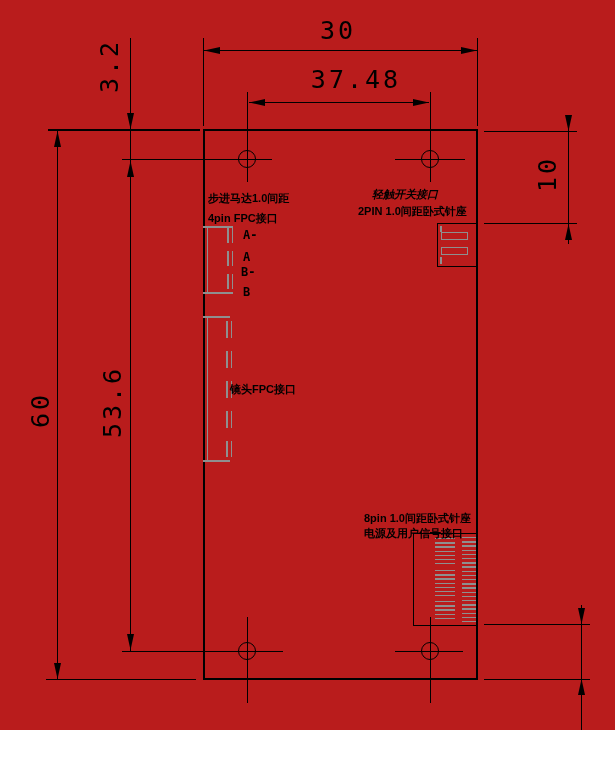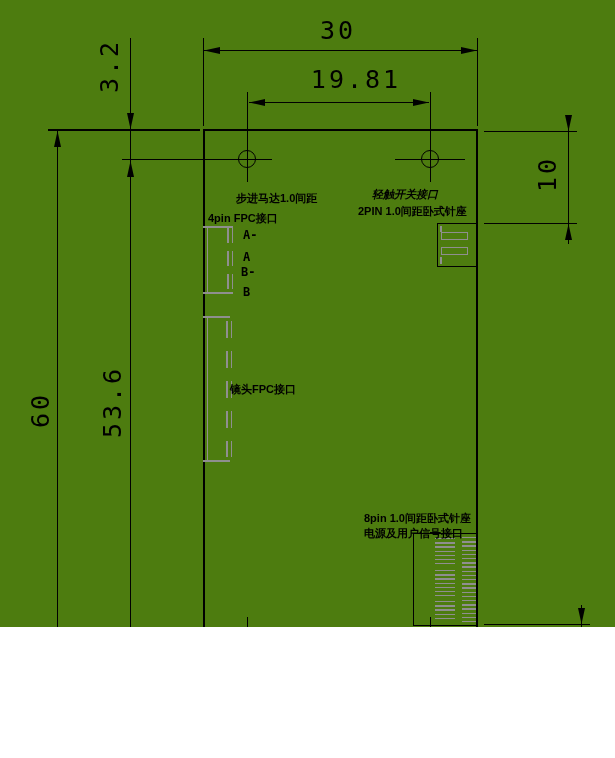--- a/index.html
+++ b/index.html
@@ -1,16 +1,16 @@
 <!DOCTYPE html>
 <html><head>
 <meta charset="utf-8">
 <style>
   html,body{margin:0;padding:0;background:#fff;}
-  #canvas{position:relative;width:615px;height:627px;background:#4d7c0f;overflow:hidden;
+  #canvas{position:relative;width:615px;height:730px;background:#b91c1c;overflow:hidden;
           font-family:"Liberation Sans",sans-serif;}
   .hline{position:absolute;height:1.5px;background:#000;}
   .vline{position:absolute;width:1.5px;background:#000;}
   .ghline{position:absolute;height:1.5px;background:#8f8f8f;}
   .gvline{position:absolute;width:1.5px;background:#8f8f8f;}
   .board{position:absolute;left:203px;top:129px;width:275px;height:551px;
          border:2px solid #000;box-sizing:border-box;}
   .hole{position:absolute;width:18px;height:18px;border:1.5px solid #000;border-radius:50%;
         box-sizing:border-box;background:transparent;}
   .ar{position:absolute;background:#000;}
@@ -57,21 +57,21 @@
   <div class="vline" style="left:202.5px;top:38px;height:88px;"></div>
   <div class="vline" style="left:476.5px;top:38px;height:88px;"></div>
   <div class="hline" style="left:204px;top:49.5px;width:273px;"></div>
   <div class="ar ar-l" style="left:204px;top:47px;"></div>
   <div class="ar ar-r" style="left:461px;top:47px;"></div>
   <div class="dimtext" style="left:308px;top:18px;width:60px;">30</div>
 
   <div class="hline" style="left:249px;top:101.5px;width:180px;"></div>
   <div class="ar ar-l" style="left:249px;top:99px;"></div>
   <div class="ar ar-r" style="left:413px;top:99px;"></div>
-  <div class="dimtext" style="left:281px;top:67px;width:150px;">19.81</div>
+  <div class="dimtext" style="left:281px;top:67px;width:150px;">37.48</div>
 
   <div class="vline" style="left:129.5px;top:38px;height:613px;"></div>
   <div class="ar ar-d" style="left:127px;top:113px;"></div>
   <div class="ar ar-u" style="left:127px;top:161px;"></div>
   <div class="ar ar-d" style="left:127px;top:634px;"></div>
   <div class="dimtext vrot" style="left:75px;top:53px;width:70px;">3.2</div>
   <div class="dimtext vrot" style="left:63px;top:389px;width:100px;">53.6</div>
 
   <div class="hline" style="left:48px;top:129px;width:152px;"></div>
   <div class="hline" style="left:46px;top:678.5px;width:150px;"></div>
@@ -96,21 +96,21 @@
 
   <div class="ghline" style="left:203px;top:226px;width:30px;"></div>
   <div class="ghline" style="left:203px;top:292px;width:30px;"></div>
   <div class="gvline" style="left:206.5px;top:226px;height:67.5px;"></div>
   <div class="dashv dash-short" style="left:227px;top:228px;height:65px;"></div>
   <div class="dashv dash-short" style="left:231.5px;top:228px;height:65px;"></div>
   <div class="pin" style="left:243px;top:229px;">A-</div>
   <div class="pin" style="left:243px;top:251px;">A</div>
   <div class="pin" style="left:241px;top:266px;">B-</div>
   <div class="pin" style="left:243px;top:286px;">B</div>
-  <div class="cjk" style="left:208px;top:192px;margin-left:28px;">步进马达1.0间距</div>
+  <div class="cjk" style="left:208px;top:192px;">步进马达1.0间距</div>
   <div class="cjk" style="left:208px;top:212px;">4pin FPC接口</div>
 
   <div class="ghline" style="left:203px;top:316px;width:27px;"></div>
   <div class="ghline" style="left:203px;top:460px;width:27px;"></div>
   <div class="gvline" style="left:206.5px;top:316px;height:145.5px;"></div>
   <div class="dashv dash-long" style="left:226px;top:321px;height:136px;"></div>
   <div class="dashv dash-long" style="left:230.5px;top:321px;height:136px;"></div>
   <div class="cjk" style="left:230px;top:383px;text-align:right;">镜头FPC接口</div>
 
   <div class="conn-rect" style="left:437px;top:223px;width:41px;height:44px;"></div>

